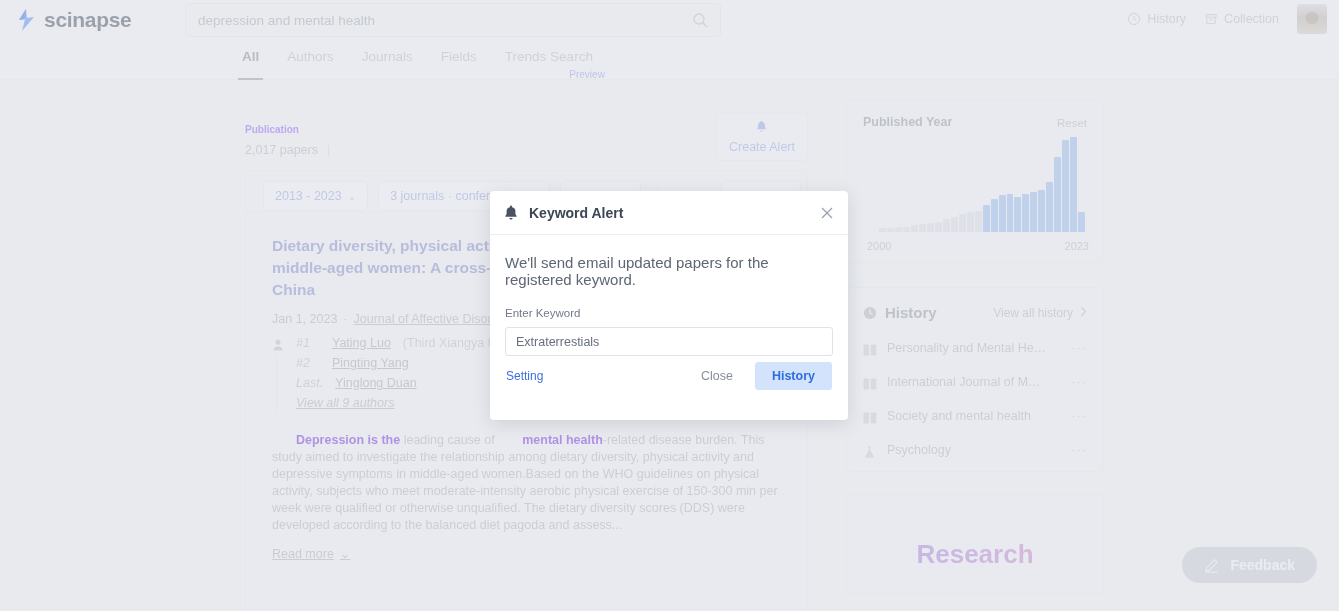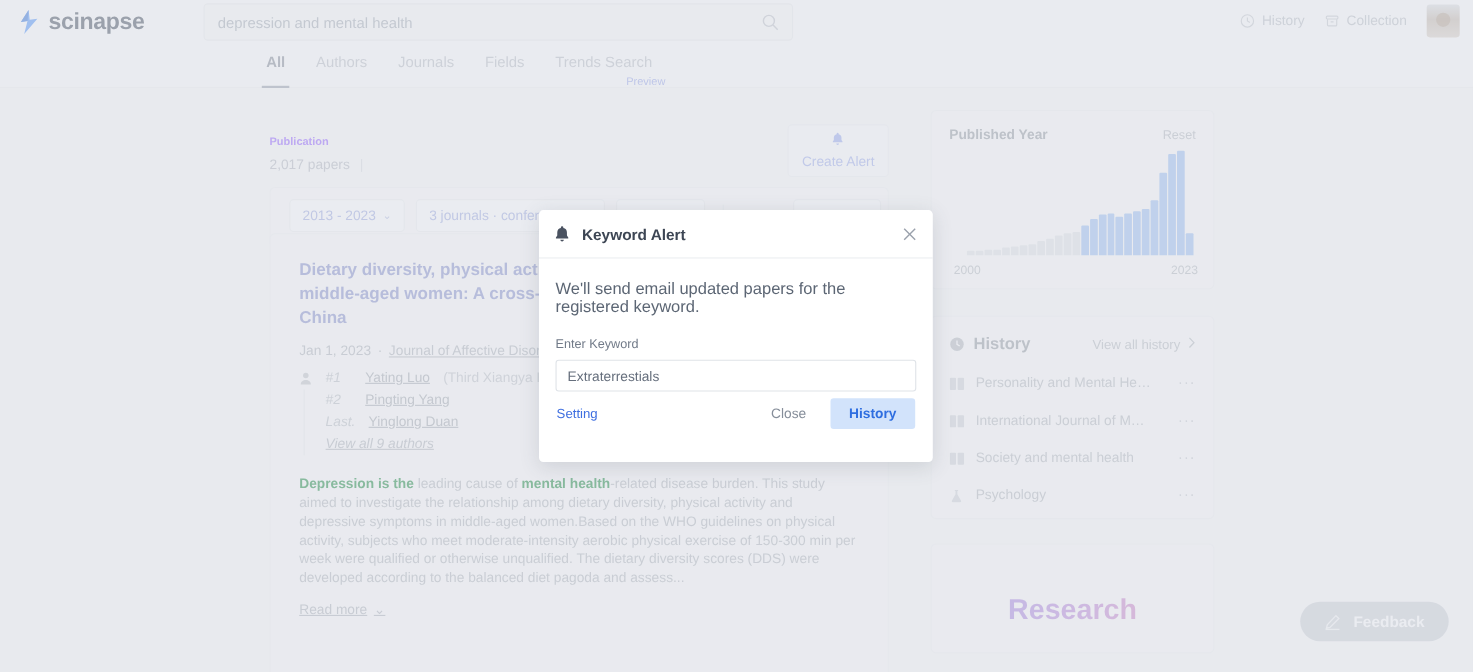--- a/index.html
+++ b/index.html
@@ -110,21 +110,21 @@
   .authors { margin-top: 10px; position: relative; padding-left: 24px; }
   .author-icon { position: absolute; left: 0; top: 1px; width: 12px; height: 12px; color: #b5bac2; }
   .author-rail { position: absolute; left: 4px; top: 18px; bottom: -4px; width: 1px; background: #dcdfe4; }
   .author-row { display: flex; gap: 12px; align-items: baseline; font-size: 12.5px; margin-bottom: 6px; }
   .author-num { font-style: italic; color: #aeb4bd; min-width: 24px; }
   .author-name { color: #9aa0aa; text-decoration: underline; }
   .author-aff { color: #b2b7c0; }
   .view-all { font-size: 12.5px; font-style: italic; color: #a3a9b3; text-decoration: underline; margin-top: 4px; }
 
   .abstract { margin-top: 22px; font-size: 12.5px; line-height: 17px; color: #a6acb5; }
-  .abstract b { color: #15803d; }
+  .abstract b { color: #6d28d9; margin-left: 24px; }
   .read-more { margin-top: 12px; font-size: 12.5px; color: #a3a9b3; text-decoration: underline; display: inline-flex; align-items: center; gap: 6px; }
 
   
   .col-right { position: absolute; left: 846px; top: 20px; width: 258px; }
   .card {
     background: #eaecef; border: 1px solid #e3e5e9; border-radius: 5px;
   }
   .chart-card { height: 163px; position: relative; padding: 14px 16px 0 16px; }
   .chart-head { display: flex; align-items: flex-end; justify-content: space-between; }
   .chart-title { font-size: 12.5px; font-weight: bold; color: #8b929c; }

